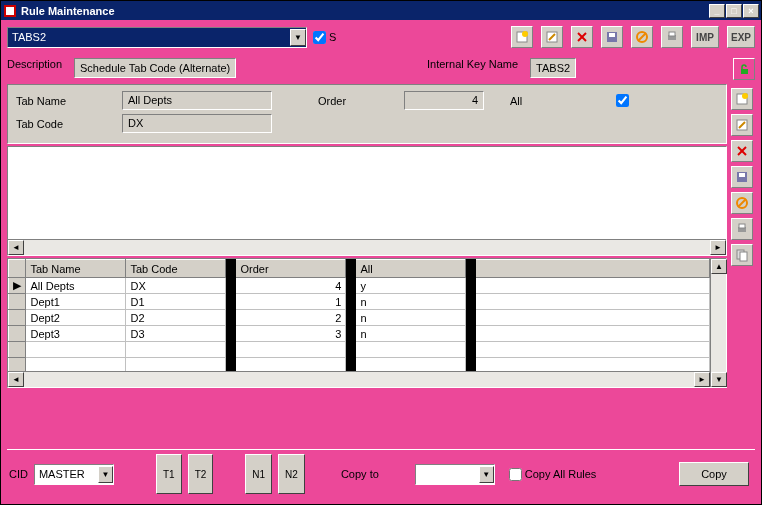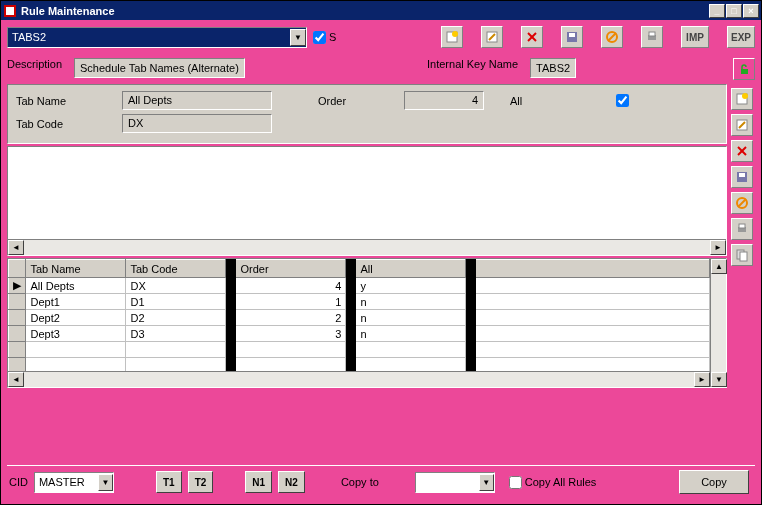--- a/index.html
+++ b/index.html
@@ -105,21 +105,21 @@
     color:#000;
     font-size:8px;
   }
   .chk {
     display:flex;align-items:center;gap:3px;
   }
   .chk input {
     width:13px;height:13px;margin:0;
   }
   .toolbar {
-    display:flex;gap:18px;margin-left:auto;padding-left:48px;
+    display:flex;gap:8px;margin-left:auto;padding-left:48px;
   }
   .tbtn {
     width:22px;height:22px;
     background:#d4d0c8;
     border:1px solid #fff;
     border-right-color:#808080;
     border-bottom-color:#808080;
     display:flex;align-items:center;justify-content:center;
     cursor:pointer;
   }
@@ -236,27 +236,27 @@
   }
   .blackcol {background:#000 !important;border-color:#000 !important;width:10px;padding:0 !important;}
   .numcell {text-align:right;}
   .gridvscroll {width:16px;background:#d4d0c8;border-left:1px solid #808080;display:flex;flex-direction:column;}
   .gridhscroll {height:16px;background:#d4d0c8;border-top:1px solid #808080;display:flex;}
   .bottombar {
     display:flex;align-items:center;gap:6px;padding:4px 2px;
     border-top:1px solid #fff;
   }
   .sqbtn {
-    height:22px;padding:0 6px;
+    height:40px;padding:0 6px;
     background:#d4d0c8;
     border:1px solid #fff;
     border-right-color:#404040;
     border-bottom-color:#404040;
     display:flex;align-items:center;justify-content:center;
-    font-weight:bold;font-size:10px;
+    font-weight:normal;font-size:10px;
     cursor:pointer;
   }
   .ddsmall {
     width:80px;height:21px;
     background:#fff;
     border:1px solid #808080;
     border-right-color:#fff;border-bottom-color:#fff;
     display:flex;align-items:center;
   }
   .ddsmall .v{flex:1;padding:0 4px;}
@@ -340,21 +340,21 @@
             </svg>
           </div>
         <div class="tbtn txt">IMP</div>
         <div class="tbtn txt">EXP</div>
       </div>
     </div>
 
     <div class="lblrow">
       <div class="lblcol" style="width:410px">
         <span class="lbl">Description</span>
-        <div class="sunkfield">Schedule Tab Names (Alternate)</div>
+        <div class="sunkfield">Schedule Tab Code (Alternate)</div>
       </div>
       <div class="lblcol" style="width:230px">
         <span class="lbl">Internal Key Name</span>
         <div class="sunkfield">TABS2</div>
       </div>
       <div style="display:flex;align-items:flex-end;flex:1">
         <div class="lockbtn">
           <svg width="14" height="14">
               <rect x="4" y="7" width="7" height="5" fill="#2a2"></rect>
               <path d="M5 7 v-2 a2 2 0 0 1 4 0" fill="none" stroke="#2a2" stroke-width="1.5"></path>

